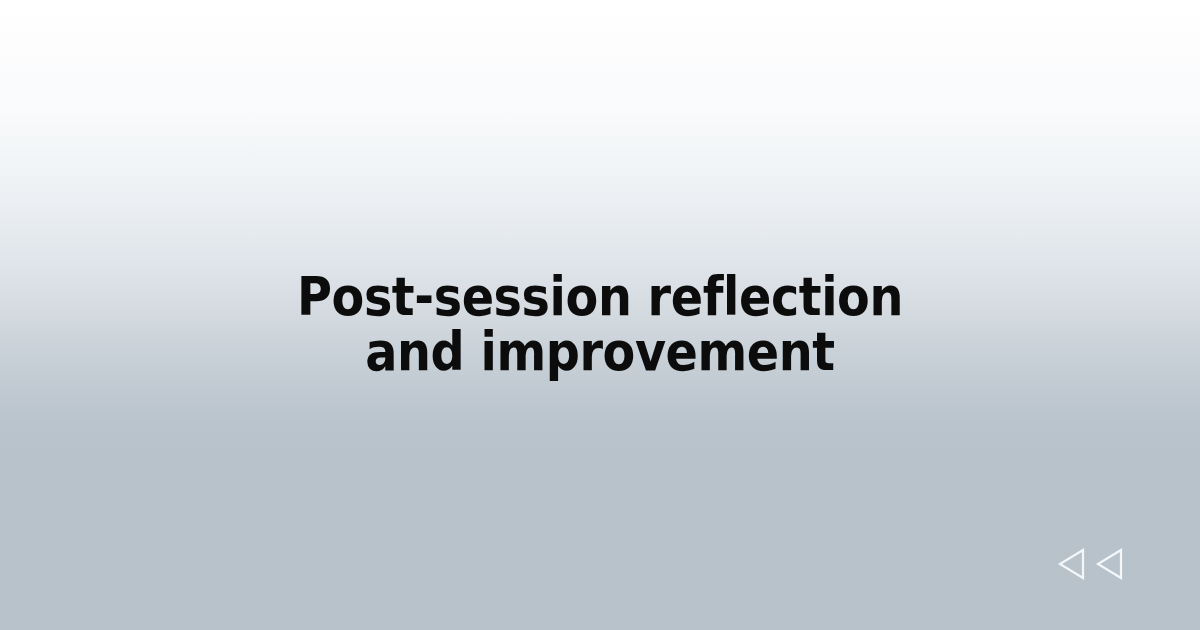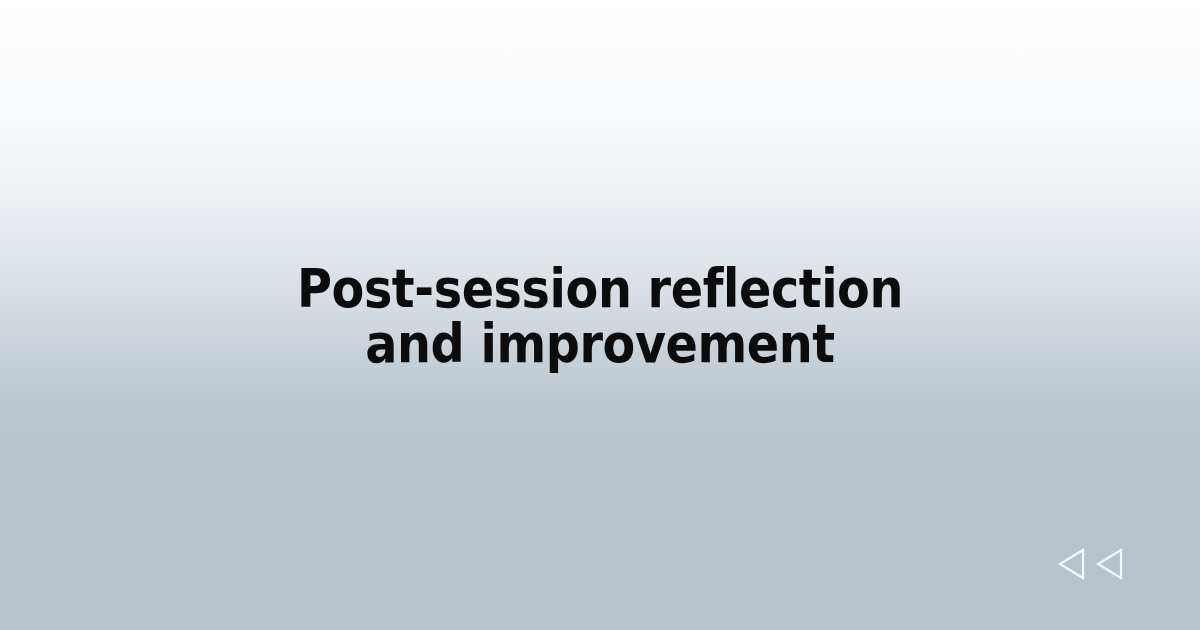--- a/index.html
+++ b/index.html
@@ -41,21 +41,21 @@
     top: 262px;
     display: flex;
     flex-direction: column;
     align-items: center;
     justify-content: center;
     padding: 0 60px;
     box-sizing: border-box;
   }
 
   #slide-title {
-    margin: 0;
+    margin: 8px;
     width: 100%;
     text-align: center;
     font-family: "DejaVu Sans Condensed", "Liberation Sans Narrow", "Liberation Sans", sans-serif;
     font-size: 53px;
     font-weight: 700;
     line-height: 1.03;
     letter-spacing: -0.4px;
     color: #0c0c0c;
     max-width: 690px;
     margin-left: auto;

